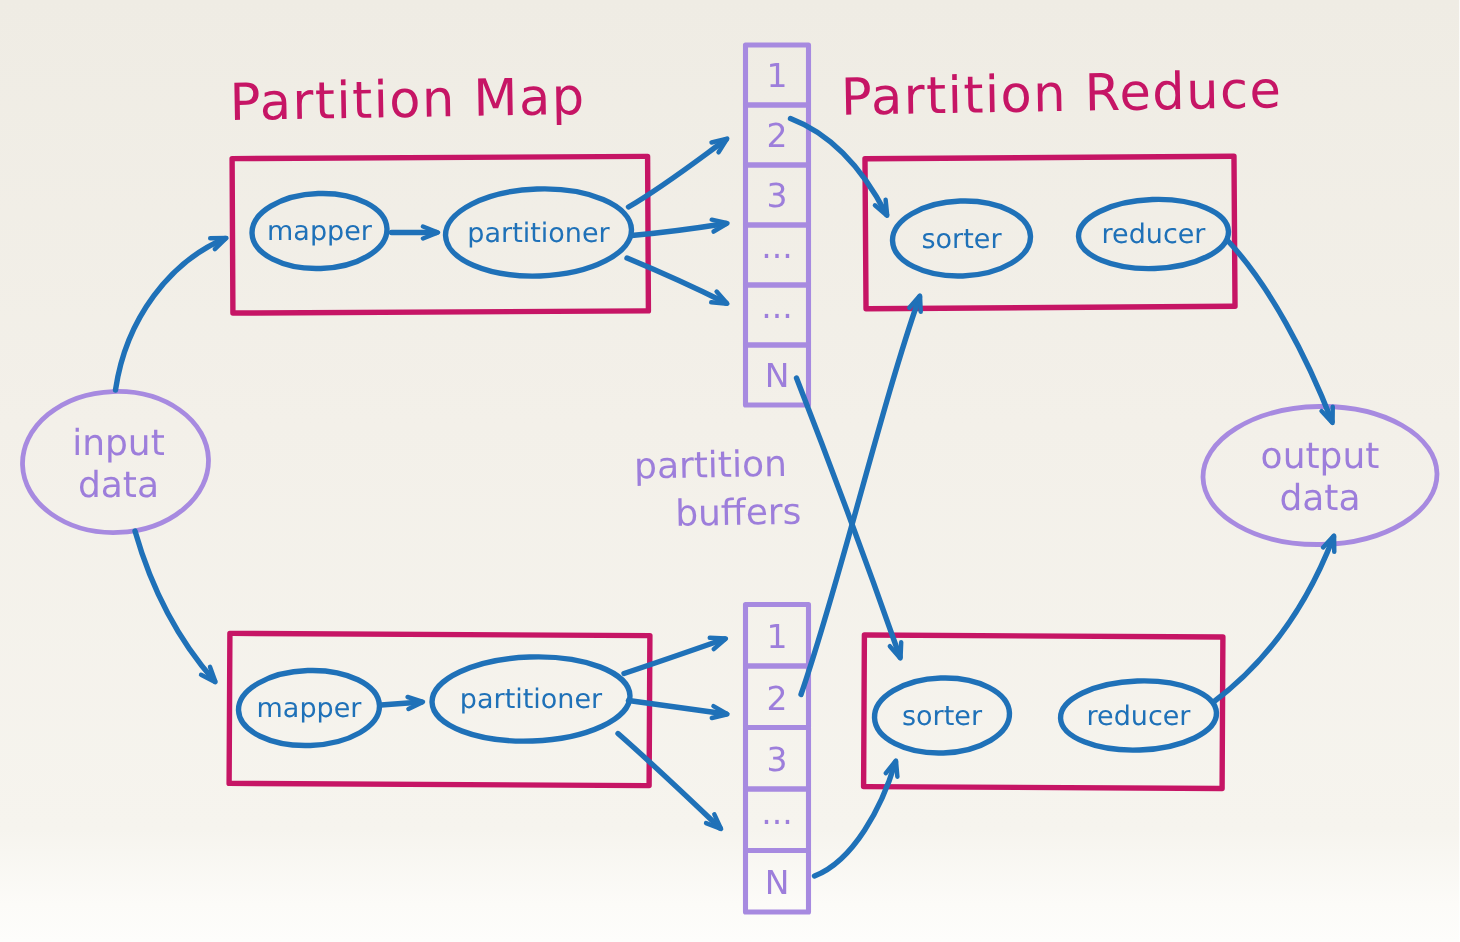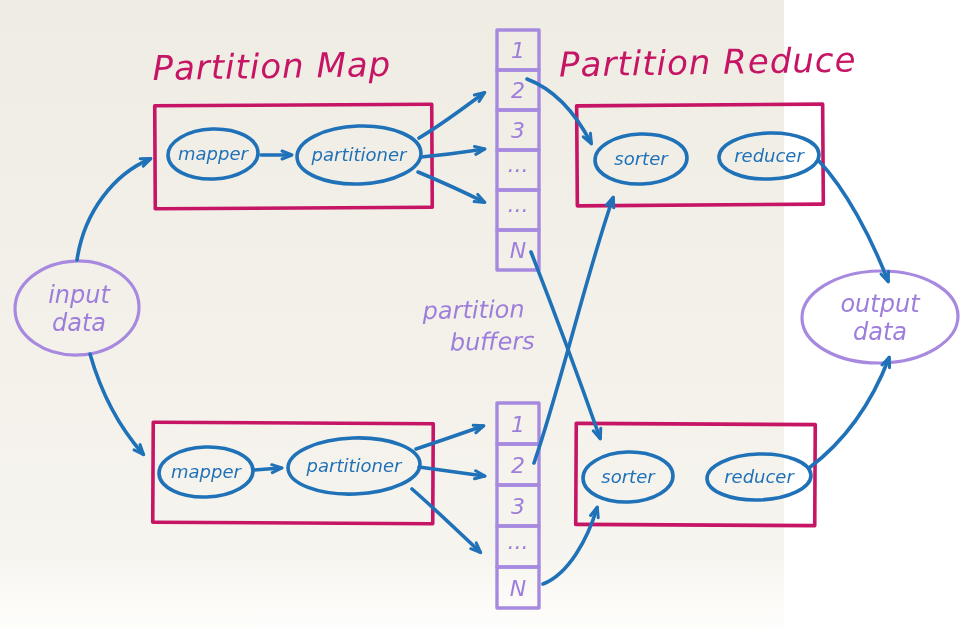--- a/index.html
+++ b/index.html
@@ -1,23 +1,22 @@
 <!DOCTYPE html>
 <html style="--accent-crimson: #c61565; --accent-blue: #1f71b8; --accent-purple: #a78ae0; --purple-text: #9d7edb; --canvas-bg: #f3f0e9;"><head>
 <meta charset="utf-8">
 <style>
   html,body { margin:0; padding:0; }
   body {
     width:973px; height:628px; overflow:hidden;
     font-family:"DejaVu Sans", sans-serif;
   }
   .stage {
-    position:relative; width:784px; height:628px;
+    position:relative; width:973px; height:628px;
     background:linear-gradient(180deg,#efece4 0%, #f3f0e9 45%, #f6f4ee 88%, #fcfbf8 96%, #fdfdfb 100%);
-    font-style:italic;
   }
   svg { display:block; }
   text { font-family:"DejaVu Sans", sans-serif; }
 
   .box   { fill:none; stroke:var(--accent-crimson); stroke-width:3.6; stroke-linejoin:round; }
   .node  { fill:none; stroke:var(--accent-blue);    stroke-width:3.6; }
   .edge  { fill:none; stroke:var(--accent-blue);    stroke-width:3.6; stroke-linecap:round; }
   .edge-head { fill:none; stroke:var(--accent-blue); stroke-width:3; stroke-linecap:round; stroke-linejoin:round; }
   .cell  { fill:none; stroke:var(--accent-purple);  stroke-width:3.4; stroke-linejoin:round; }
   .bubble{ fill:none; stroke:var(--accent-purple);  stroke-width:3.2; }

